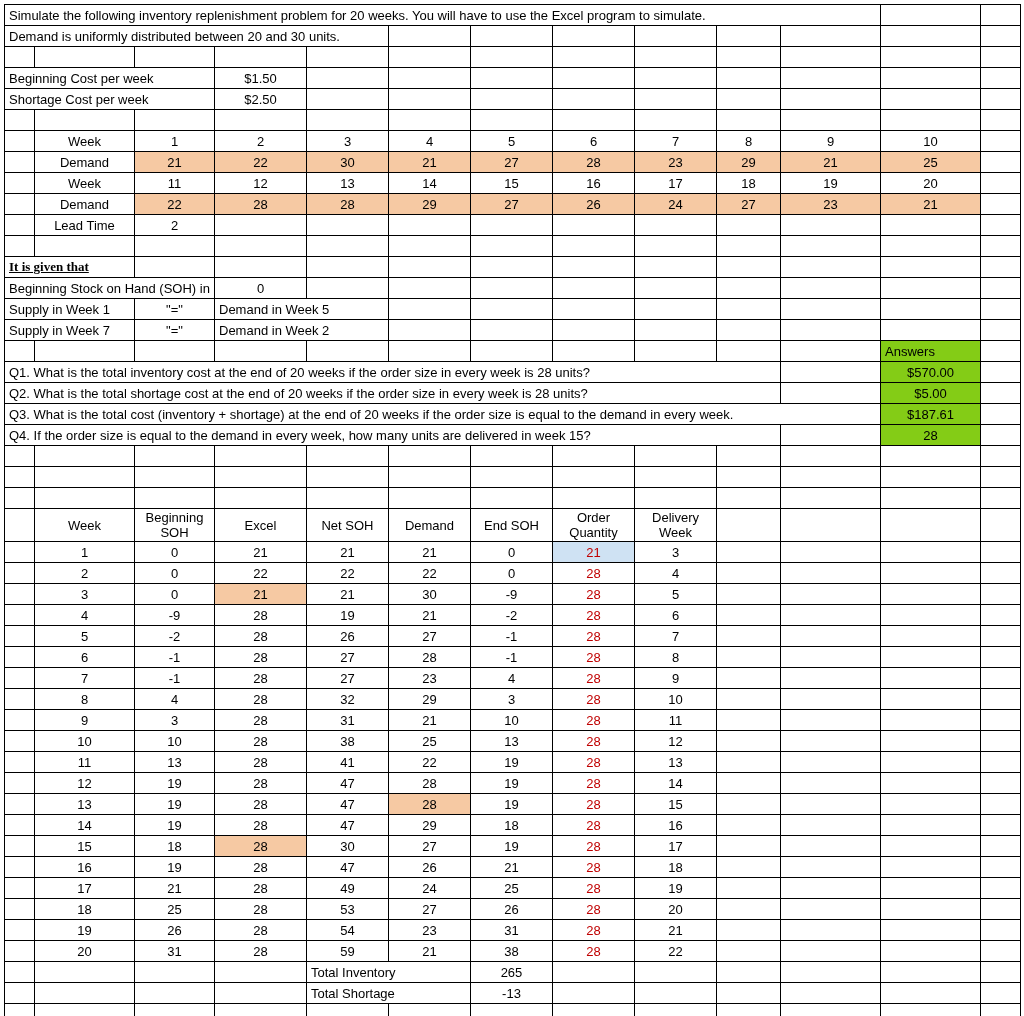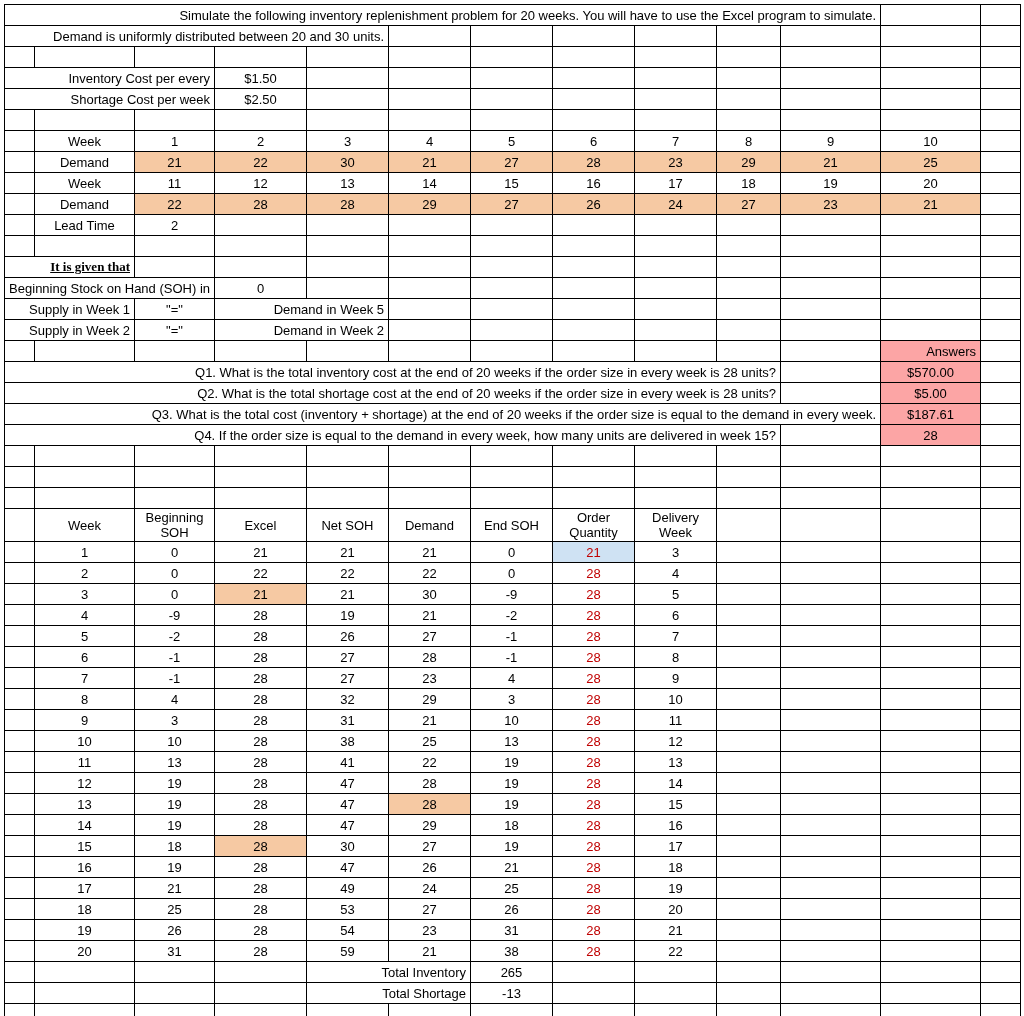--- a/index.html
+++ b/index.html
@@ -19,24 +19,24 @@
     border: 1px solid #000;
     padding: 1px 4px;
     height: 18px;
     overflow: hidden;
     white-space: nowrap;
     vertical-align: middle;
   }
   td.noborder { border: 1px solid transparent; }
   td.c  { text-align: center; }
   td.r  { text-align: center; }
-  td.l  { text-align: right; }
+  td.l  { text-align: left; }
   td.b  { font-weight: bold; text-decoration: underline; font-family: Liberation Serif, serif; }
   td.peach { background: #f6c9a3; }
-  td.yellow{ background: #fca5a5; }
+  td.yellow{ background: #84cc16; }
   td.blue  { background: #cfe2f3; }
   td.red   { color: #c00000; }
 </style>
 </head>
 <body>
 
 <table class="grid">
 <colgroup>
   <col style="width:30px">
       <col style="width:100px">
@@ -78,21 +78,21 @@
         <td></td>
         <td></td>
         <td></td>
         <td></td>
         <td></td>
         <td></td>
         <td></td>
         <td></td>
       </tr>
       <tr>
-        <td colspan="3" class="l">Inventory Cost per every</td>
+        <td colspan="3" class="l">Beginning Cost per week</td>
         <td class="c">$1.50</td>
         <td></td>
         <td></td>
         <td></td>
         <td></td>
         <td></td>
         <td></td>
         <td></td>
         <td></td>
         <td></td>
@@ -249,21 +249,21 @@
         <td></td>
         <td></td>
         <td></td>
         <td></td>
         <td></td>
         <td></td>
         <td></td>
         <td></td>
       </tr>
       <tr>
-        <td colspan="2" class="l">Supply in Week 2</td>
+        <td colspan="2" class="l">Supply in Week 7</td>
         <td class="c">"="</td>
         <td colspan="2" class="l">Demand in Week 2</td>
         <td></td>
         <td></td>
         <td></td>
         <td></td>
         <td></td>
         <td></td>
         <td></td>
         <td></td>

